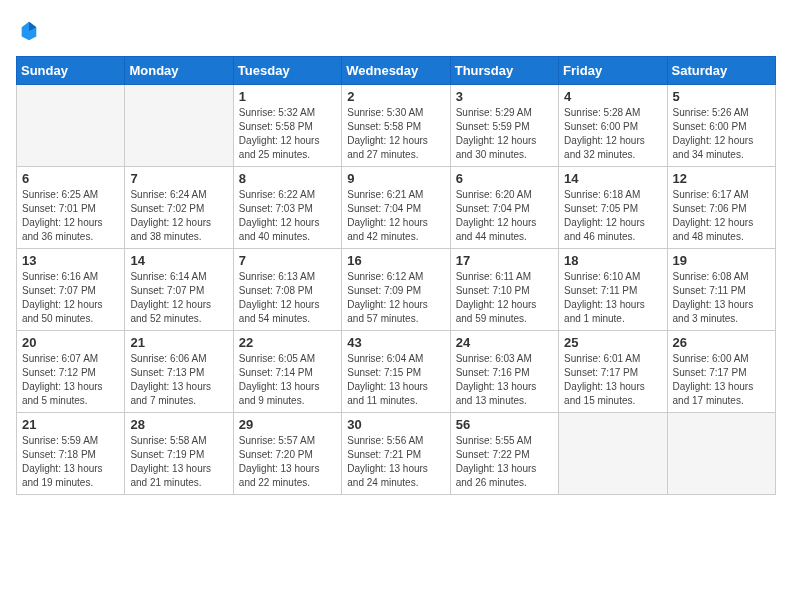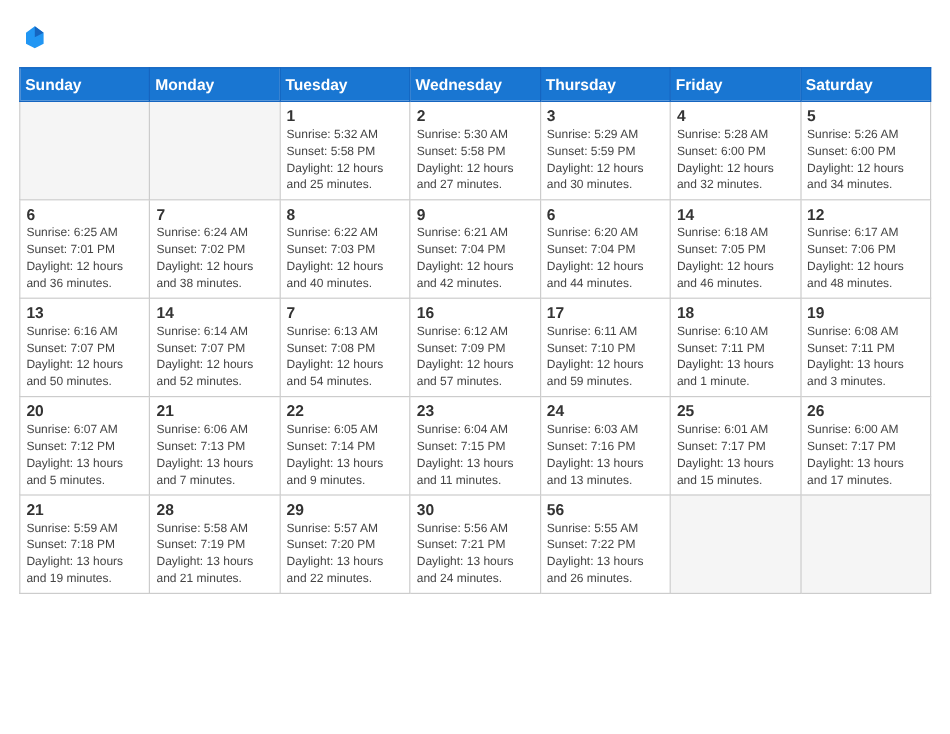--- a/index.html
+++ b/index.html
@@ -212,21 +212,21 @@
         </td>
         <td>
           <span class="day-number">21</span>
           <div class="day-info">Sunrise: 6:06 AM<br>Sunset: 7:13 PM<br>Daylight: 13 hours and 7 minutes.</div>
         </td>
         <td>
           <span class="day-number">22</span>
           <div class="day-info">Sunrise: 6:05 AM<br>Sunset: 7:14 PM<br>Daylight: 13 hours and 9 minutes.</div>
         </td>
         <td>
-          <span class="day-number">23</span>
+          <span class="day-number">43</span>
           <div class="day-info">Sunrise: 6:04 AM<br>Sunset: 7:15 PM<br>Daylight: 13 hours and 11 minutes.</div>
         </td>
         <td>
           <span class="day-number">24</span>
           <div class="day-info">Sunrise: 6:03 AM<br>Sunset: 7:16 PM<br>Daylight: 13 hours and 13 minutes.</div>
         </td>
         <td>
           <span class="day-number">25</span>
           <div class="day-info">Sunrise: 6:01 AM<br>Sunset: 7:17 PM<br>Daylight: 13 hours and 15 minutes.</div>
         </td>

